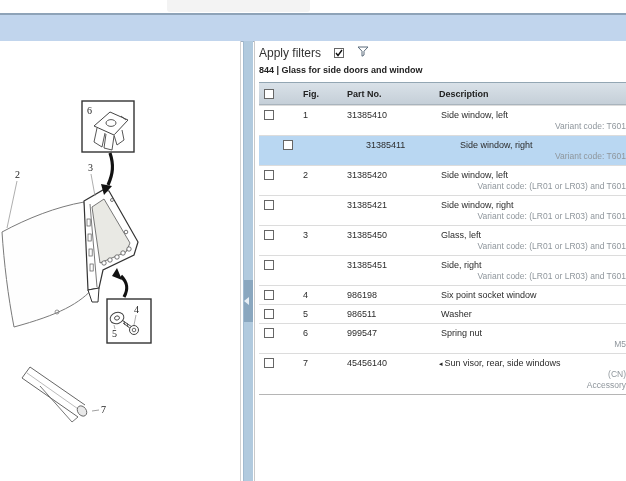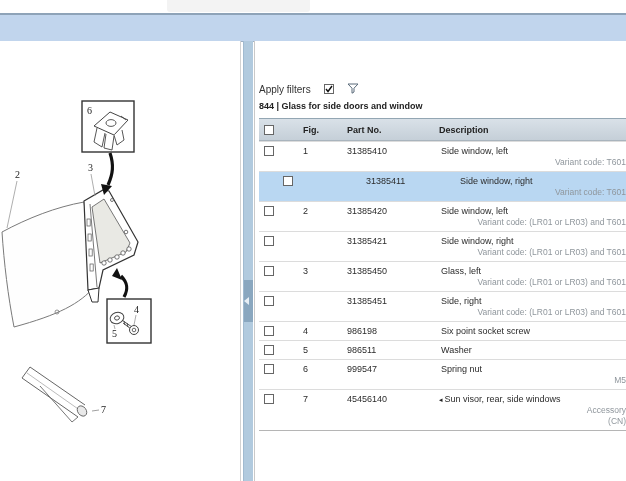--- a/index.html
+++ b/index.html
@@ -12,21 +12,21 @@
   
   .left-panel{position:absolute;left:0;top:41px;width:240px;height:440px;background:#fff;border-right:1px solid #d2d2d2;}
   
   .splitter{position:absolute;left:243px;top:41px;width:9px;height:440px;background:#b1cade;border-left:1px solid #a0bad0;}
   .splitter-handle{position:absolute;left:0;top:239px;width:9px;height:42px;background:#8aa7bf;}
   .splitter-arrow{position:absolute;left:0px;top:17px;width:0;height:0;
                   border-top:4px solid transparent;border-bottom:4px solid transparent;border-right:5px solid #e8eff5;}
   
   .right-panel{position:absolute;left:254px;top:41px;right:0;bottom:0;background:#fff;border-left:1px solid #c9c9c9;}
   .rp-inner{position:absolute;left:4px;top:4px;right:0;}
-  .filters-row{display:flex;align-items:center;gap:13px;height:16px;font-size:10px;color:#333;margin-top:36px;}
+  .filters-row{display:flex;align-items:center;gap:13px;height:16px;font-size:12px;color:#333;}
   .cbx{width:10px;height:10px;border:1px solid #666;background:#fff;display:inline-flex;align-items:center;justify-content:center;box-sizing:border-box;}
   .cbx svg{display:block;}
   .funnel{display:inline-block;}
   .section-title{margin-top:4px;height:14px;font-size:9px;font-weight:bold;color:#222;}
   
   .ptable{margin-top:3px;border-bottom:1px solid #b5b5b5;}
   .thead{display:flex;align-items:center;height:21px;background:linear-gradient(#d9e1e8,#c5cfd8);
          border-top:1px solid #93a6b3;border-bottom:1px solid #a9b4bd;font-weight:bold;font-size:9px;color:#222;}
   .trow{display:flex;align-items:flex-start;border-top:1px solid #dcdcdc;padding:4px 0 3px 0;font-size:9px;background:#fff;}
   .trow.sel{background:#b9d7f2;padding-left:19px;}
@@ -227,21 +227,21 @@
                 </div>
     </span>
   </div>
             <div class="trow">
     <span class="col-cb">
                 <span class="cbx"></span>
               </span>
     <span class="col-fig">4</span>
     <span class="col-part">986198</span>
     <span class="col-desc">
-      <div class="d1"><span class="dmark"></span><span class="dtext">Six point socket screw</span></div>
+      <div class="d1"><span class="dmark"></span><span class="dtext">Six point socket window</span></div>
     </span>
   </div>
             <div class="trow">
     <span class="col-cb">
                 <span class="cbx"></span>
               </span>
     <span class="col-fig">5</span>
     <span class="col-part">986511</span>
     <span class="col-desc">
       <div class="d1"><span class="dmark"></span><span class="dtext">Washer</span></div>
@@ -263,22 +263,22 @@
   </div>
             <div class="trow">
     <span class="col-cb">
                 <span class="cbx"></span>
               </span>
     <span class="col-fig">7</span>
     <span class="col-part">45456140</span>
     <span class="col-desc">
       <div class="d1"><span class="dmark">◂</span><span class="dtext">Sun visor, rear, side windows</span></div>
       <div class="dlines">
+                  <div class="d2">(CN)</div>
                   <div class="d2">Accessory</div>
-                  <div class="d2">(CN)</div>
                 </div>
     </span>
   </div>
           </div>
       </div>
     </div>
   </div>
 </div>
 
 </body></html>

